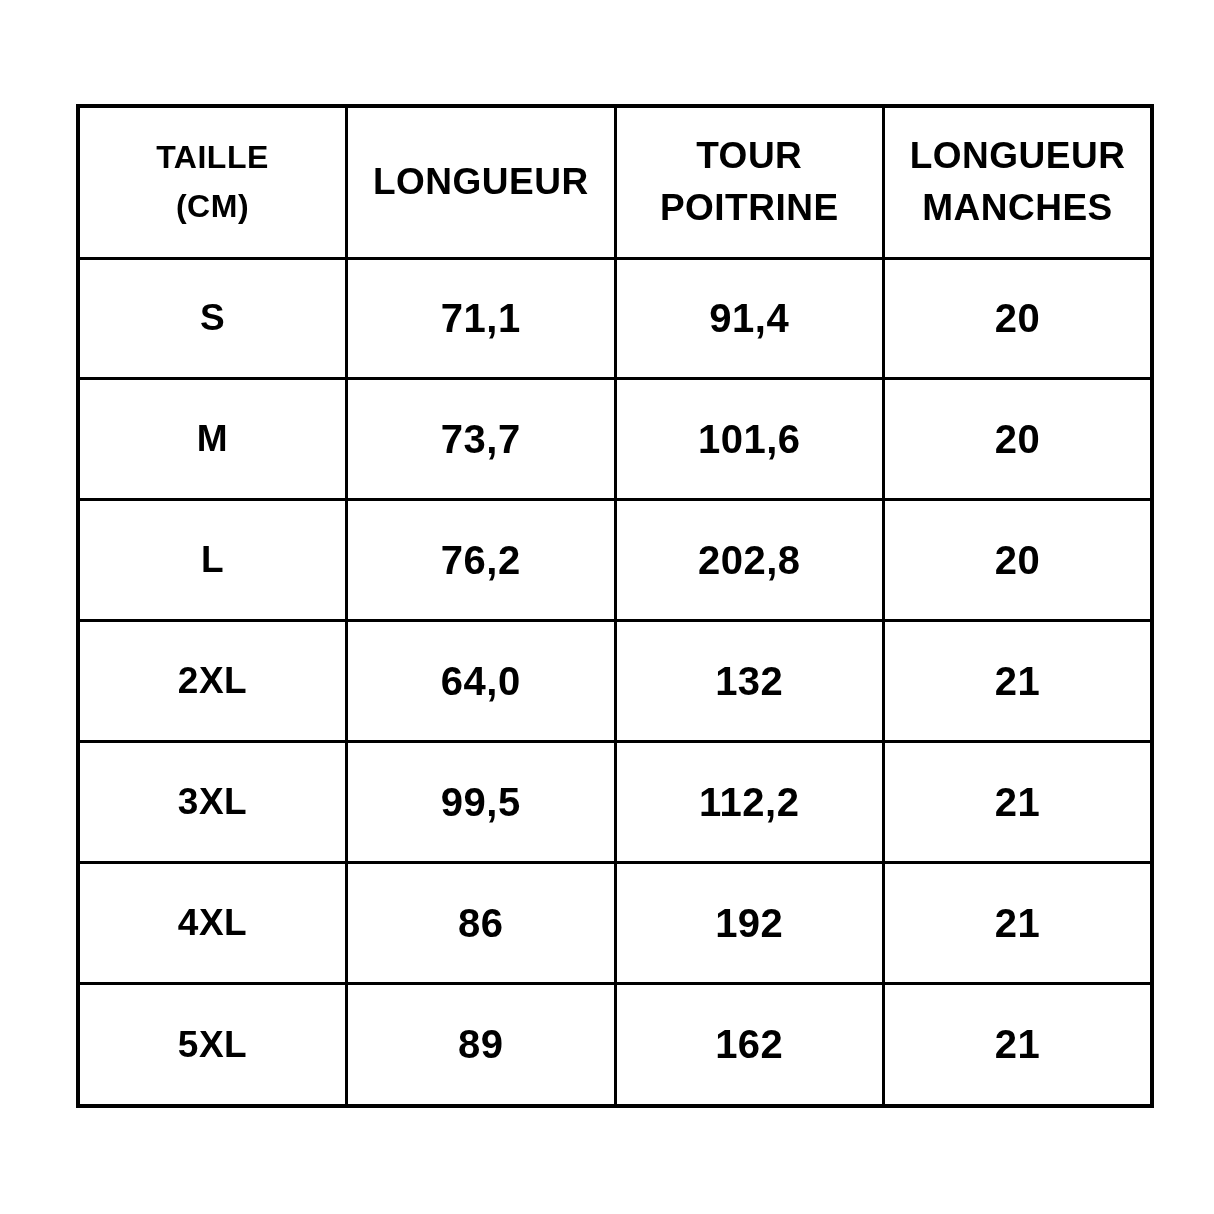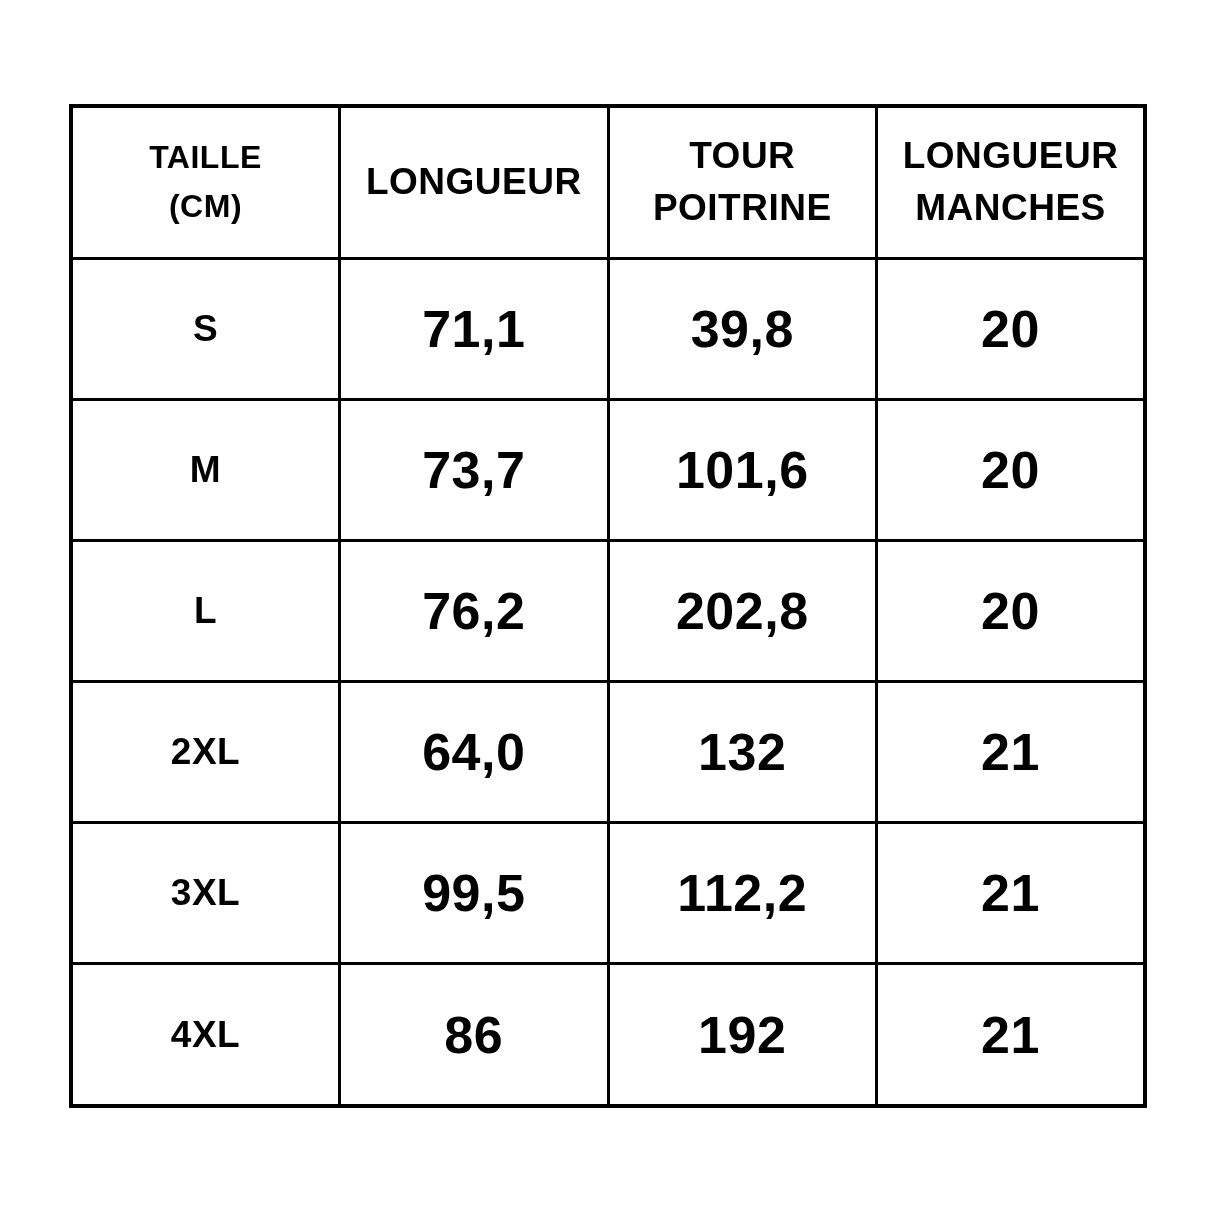--- a/index.html
+++ b/index.html
@@ -10,21 +10,21 @@
   .canvas {
     position: relative;
     width: 1214px;
     height: 1214px;
     background: #ffffff;
     font-family: "Liberation Sans", sans-serif;
     color: #000000;
   }
   table.size-chart {
     position: absolute;
-    left: 69px;
+    left: 76px;
     top: 104px;
     width: 1078px;
     height: 1004px;
     border-collapse: collapse;
     table-layout: fixed;
     background: #ffffff;
     border: 4px solid #000000;
   }
   .size-chart th,
   .size-chart td {
@@ -42,21 +42,21 @@
     font-size: 37px;
     line-height: 1.42;
     white-space: pre-line;
     letter-spacing: 0.5px;
   }
   .size-chart thead th.col-size {
     font-size: 32px;
     line-height: 1.55;
   }
   .size-chart tbody td {
-    font-size: 52px;
+    font-size: 40px;
     letter-spacing: 0.5px;
   }
   .size-chart tbody td.col-size {
     font-size: 37px;
   }
 </style>
 </head>
 <body>
 
 <div class="canvas">
@@ -69,21 +69,21 @@
         <th>TOUR
 POITRINE</th>
         <th>LONGUEUR
 MANCHES</th>
       </tr>
     </thead>
     <tbody>
       <tr>
         <td class="col-size">S</td>
         <td>71,1</td>
-        <td>39,8</td>
+        <td>91,4</td>
         <td>20</td>
       </tr>
       <tr>
         <td class="col-size">M</td>
         <td>73,7</td>
         <td>101,6</td>
         <td>20</td>
       </tr>
       <tr>
         <td class="col-size">L</td>
@@ -102,15 +102,21 @@
         <td>99,5</td>
         <td>112,2</td>
         <td>21</td>
       </tr>
       <tr>
         <td class="col-size">4XL</td>
         <td>86</td>
         <td>192</td>
         <td>21</td>
       </tr>
+      <tr>
+        <td class="col-size">5XL</td>
+        <td>89</td>
+        <td>162</td>
+        <td>21</td>
+      </tr>
     </tbody>
   </table>
 </div>
 
 </body></html>

